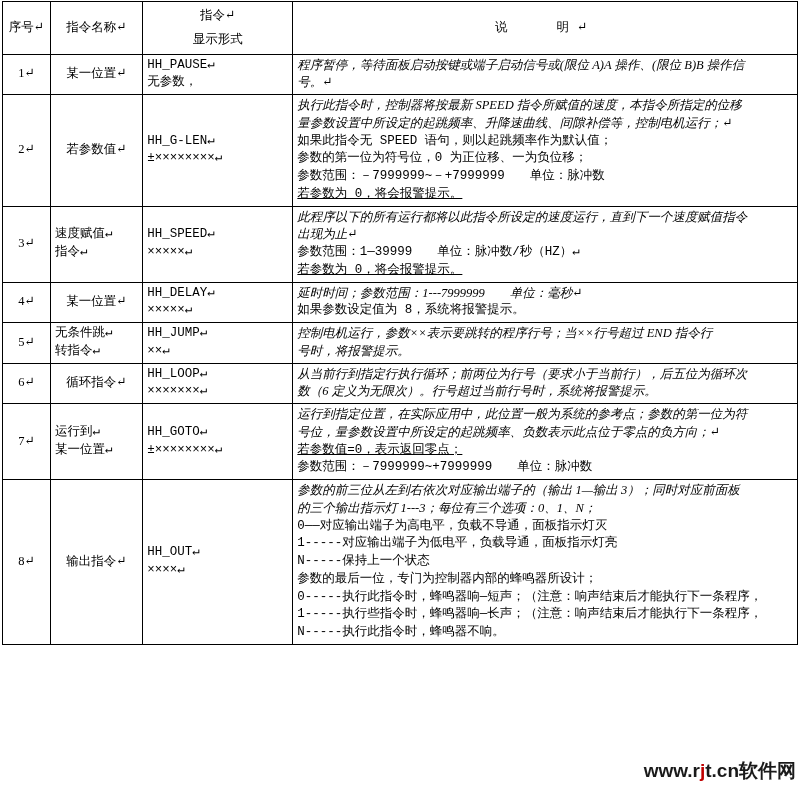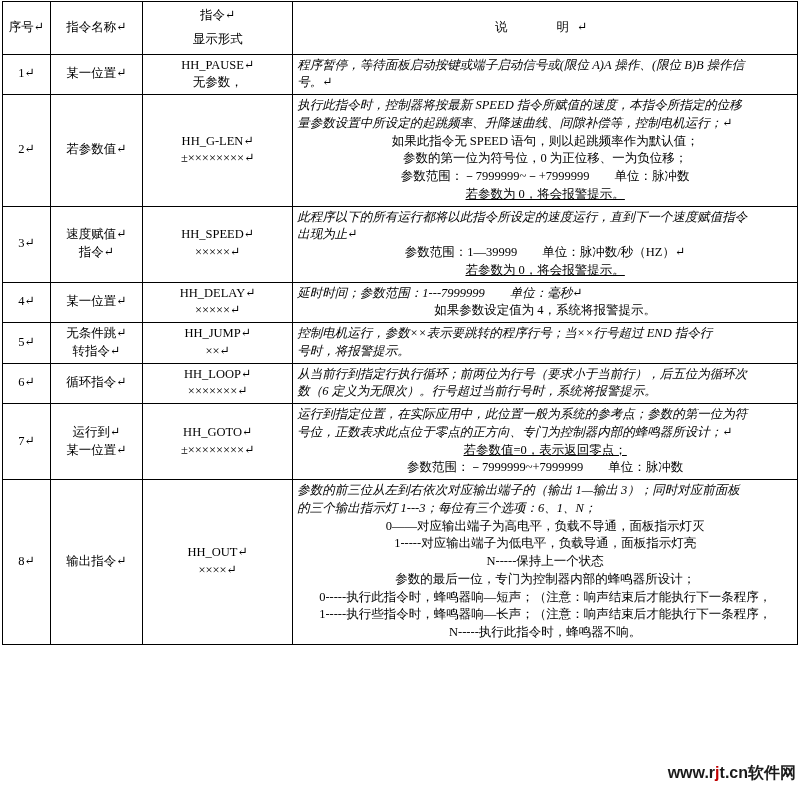--- a/index.html
+++ b/index.html
@@ -61,33 +61,33 @@
     font-family: "Liberation Serif", "DejaVu Serif", serif;
   }
   td.col-desc {
     text-align: left;
     font-size: 12.5px;
   }
   .line {
     display: block;
     white-space: pre-wrap;
   }
-  .line.center { text-align: center; }
+  .line.center { text-align: left; font-family: Liberation Mono, monospace; }
   .line.left { text-align: left; font-style: italic; }
   .underline { text-decoration: underline; }
   .hdr-title {
     letter-spacing: 8px;
     text-align: center;
   }
   .watermark {
     position: absolute;
     right: 4px;
     bottom: 6px;
     font-family: "Liberation Sans", sans-serif;
-    font-size: 16px;
+    font-size: 19px;
     font-weight: bold;
     color: #1a1a1a;
     letter-spacing: 0px;
     white-space: nowrap;
   }
   .watermark .red { color: #c00000; }
 </style>
 </head>
 <body>
 
@@ -160,21 +160,21 @@
         </tr>
         <tr>
           <td class="col-no">4↵</td>
           <td class="col-name">某一位置↵</td>
           <td class="col-form">
             <span class="line center">HH_DELAY↵</span>
             <span class="line center">×××××↵</span>
           </td>
           <td class="col-desc">
             <span class="line left">延时时间；参数范围：1---7999999　　单位：毫秒↵</span>
-            <span class="line center">如果参数设定值为 4，系统将报警提示。</span>
+            <span class="line center">如果参数设定值为 8，系统将报警提示。</span>
           </td>
         </tr>
         <tr>
           <td class="col-no">5↵</td>
           <td class="col-name">
             <span class="line center">无条件跳↵</span>
             <span class="line center">转指令↵</span>
           </td>
           <td class="col-form">
             <span class="line center">HH_JUMP↵</span>
@@ -202,35 +202,35 @@
           <td class="col-name">
             <span class="line center">运行到↵</span>
             <span class="line center">某一位置↵</span>
           </td>
           <td class="col-form">
             <span class="line center">HH_GOTO↵</span>
             <span class="line center">±××××××××↵</span>
           </td>
           <td class="col-desc">
             <span class="line left">运行到指定位置，在实际应用中，此位置一般为系统的参考点；参数的第一位为符</span>
-            <span class="line left">号位，正数表求此点位于零点的正方向、专门为控制器内部的蜂鸣器所设计；↵</span>
+            <span class="line left">号位，量参数设置中所设定的起跳频率、负数表示此点位于零点的负方向；↵</span>
             <span class="line center underline">若参数值=0，表示返回零点；</span>
             <span class="line center">参数范围：－7999999~+7999999　　单位：脉冲数</span>
           </td>
         </tr>
         <tr>
           <td class="col-no">8↵</td>
           <td class="col-name">输出指令↵</td>
           <td class="col-form">
             <span class="line center">HH_OUT↵</span>
             <span class="line center">××××↵</span>
           </td>
           <td class="col-desc">
             <span class="line left">参数的前三位从左到右依次对应输出端子的（输出 1—输出 3）；同时对应前面板</span>
-            <span class="line left">的三个输出指示灯 1---3；每位有三个选项：6、1、N；</span>
+            <span class="line left">的三个输出指示灯 1---3；每位有三个选项：0、1、N；</span>
             <span class="line center">0——对应输出端子为高电平，负载不导通，面板指示灯灭</span>
             <span class="line center">1-----对应输出端子为低电平，负载导通，面板指示灯亮</span>
             <span class="line center">N-----保持上一个状态</span>
             <span class="line center">参数的最后一位，专门为控制器内部的蜂鸣器所设计；</span>
             <span class="line center">0-----执行此指令时，蜂鸣器响—短声；（注意：响声结束后才能执行下一条程序，</span>
             <span class="line center">1-----执行些指令时，蜂鸣器响—长声；（注意：响声结束后才能执行下一条程序，</span>
             <span class="line center">N-----执行此指令时，蜂鸣器不响。</span>
           </td>
         </tr>
       </tbody>

